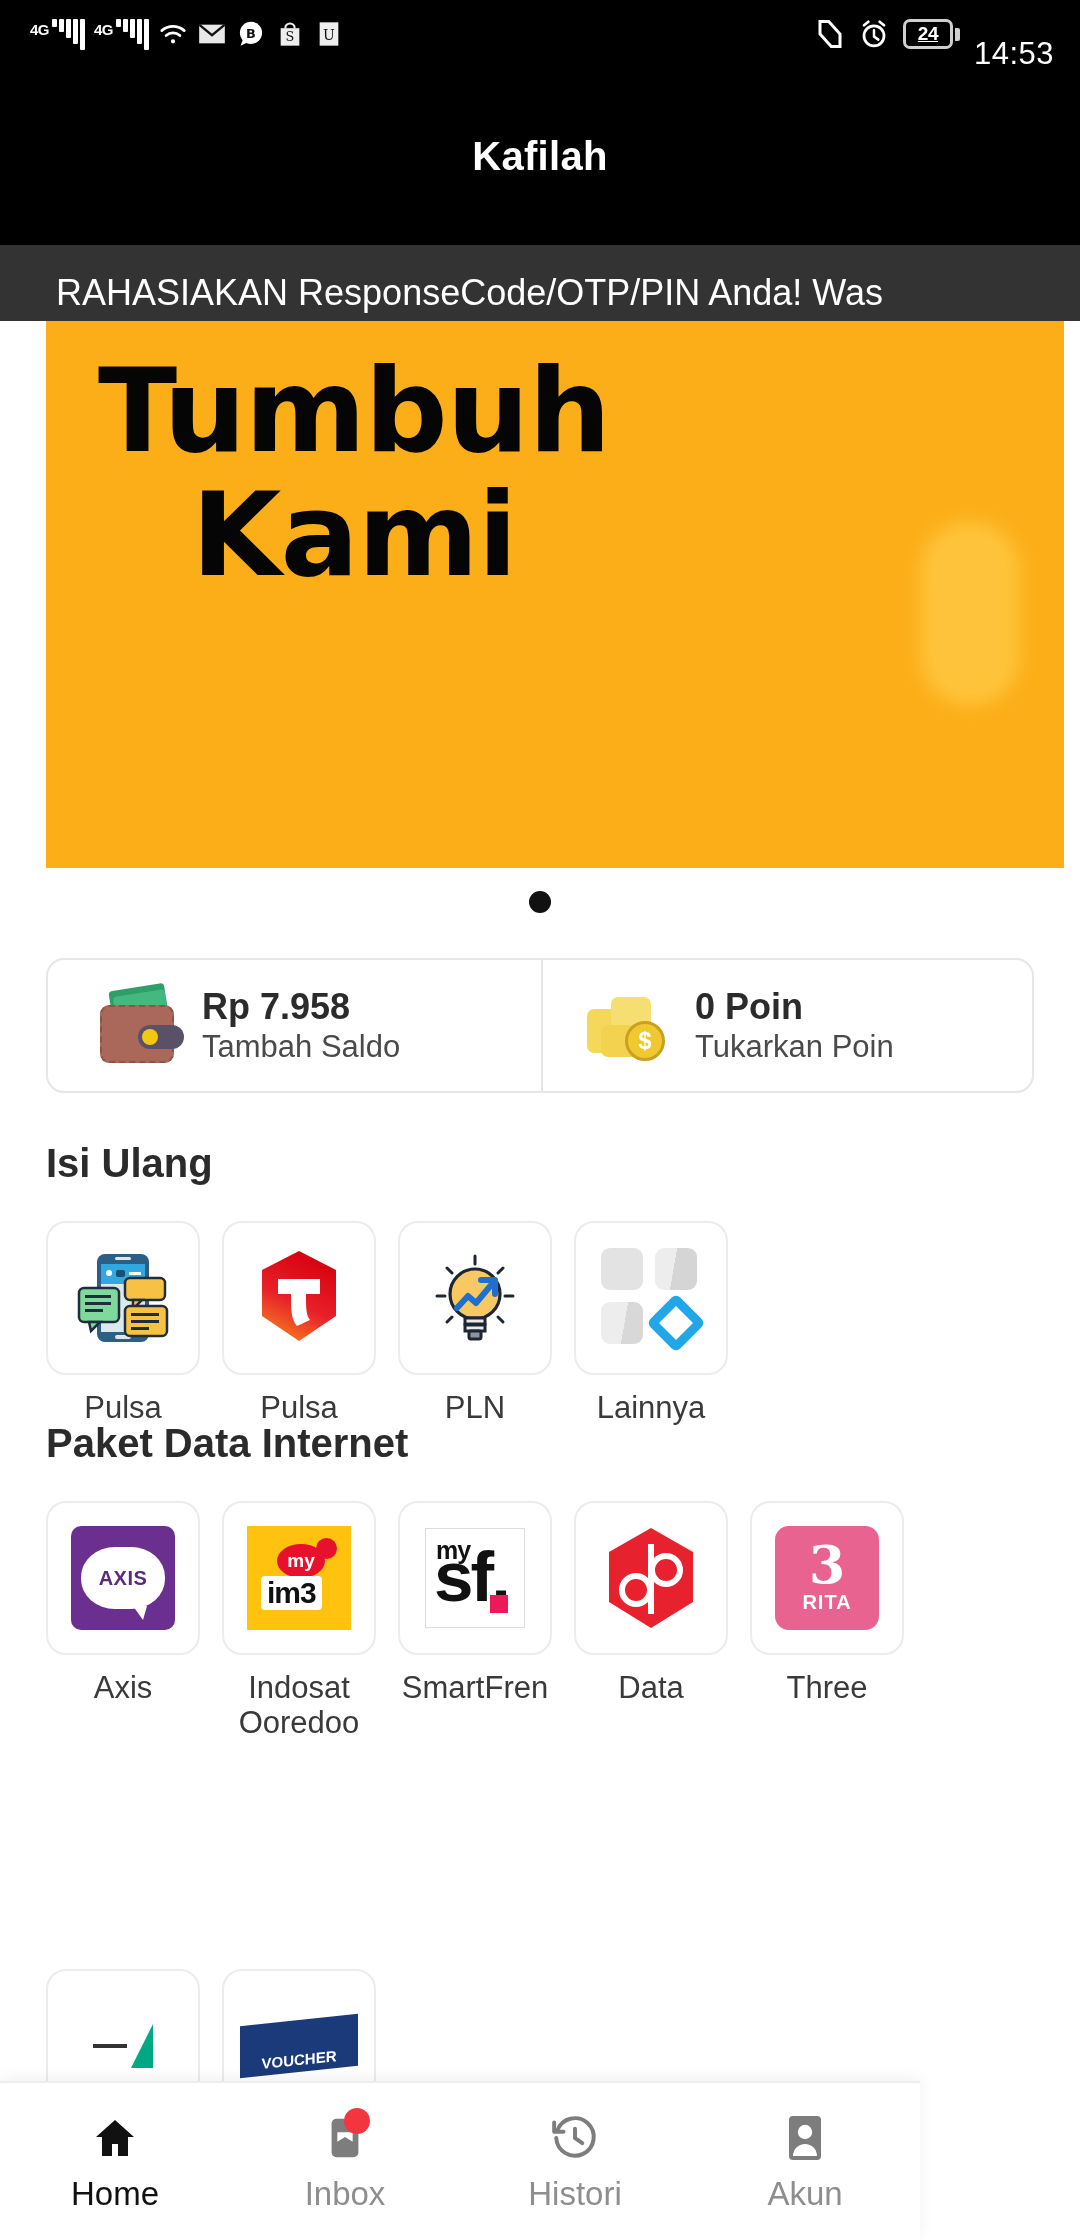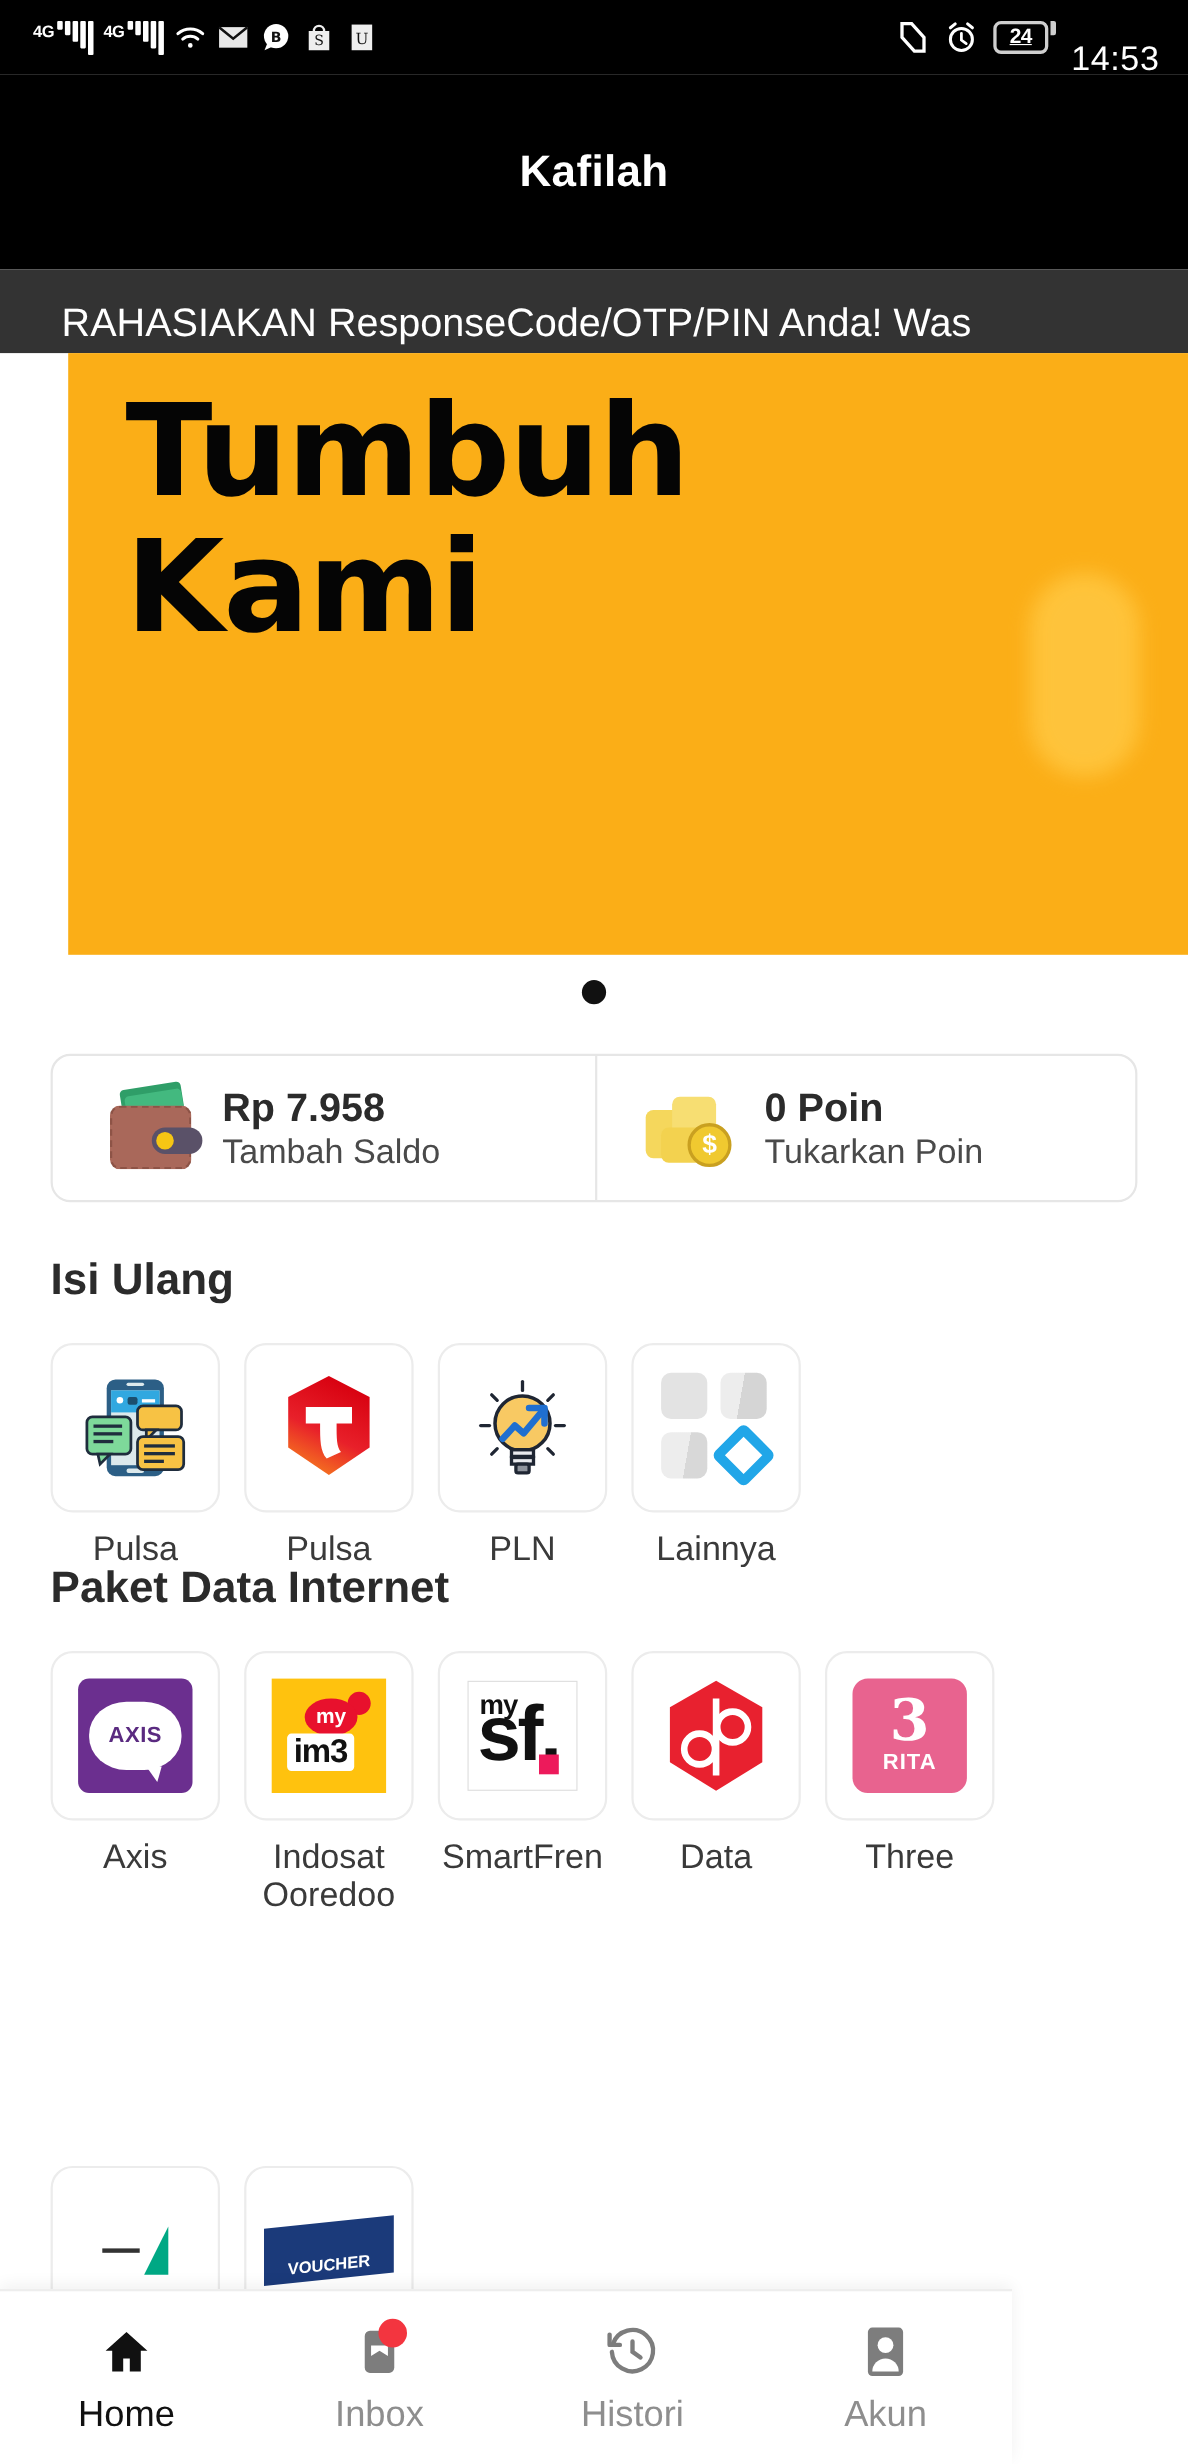--- a/index.html
+++ b/index.html
@@ -21,21 +21,21 @@
   .sb-left { display:flex; align-items:center; gap:9px; }
   .sb-right { display:flex; align-items:center; gap:14px; }
   .sig { display:flex; align-items:flex-start; gap:2px; position:relative; padding-left:22px;}
   .sig .g4 { position:absolute; left:0; top:2px; font-size:15px; font-weight:bold; letter-spacing:-0.5px;}
   .sig i { display:block; width:5px; background:#fff; border-radius:1px;}
   .sig i:nth-child(2){height:8px;} .sig i:nth-child(3){height:13px;}
   .sig i:nth-child(4){height:19px;} .sig i:nth-child(5){height:25px;} .sig i:nth-child(6){height:31px;}
   .icn { width:30px; height:30px; display:inline-flex; align-items:center; justify-content:center; }
   .icn svg { display:block; }
   .battery {
-    display:flex; align-items:flex-start;text-decoration:underline;
+    display:flex; align-items:center;text-decoration:underline;
   }
   .batt-body {
     width:50px; height:30px; border:3px solid #cfcfcf; border-radius:7px;
     display:flex; align-items:center; justify-content:center;
     font-size:19px; font-weight:bold; color:#fff; letter-spacing:-0.5px;
   }
   .batt-tip { width:5px; height:13px; background:#cfcfcf; border-radius:0 2px 2px 0; margin-left:2px;}
   .clock { font-size:31px; font-weight:400; letter-spacing:0.5px;margin-top:40px; }
 
   
@@ -52,22 +52,22 @@
     background:#333333; color:#fff; display:flex; align-items:center;
     overflow:hidden; padding-left:56px;
   }
   .marquee span { font-size:36px; white-space:nowrap; }
 
   
   .content { position:absolute; top:321px; left:0; width:1080px; height:1760px; background:#fff; }
 
   
   .banner {
-    position:absolute; top:0; left:62px; width:1018px; height:547px;
-    background:#FBAE17; overflow:hidden;
+    position:absolute; top:0; left:46px; width:1018px; height:547px;
+    background:#FBAE17; overflow:hidden;text-align:center;
   }
   .banner .blob {
     position:absolute; right:44px; top:200px; width:100px; height:185px;
     border-radius:50px; background:#FFC53D; filter:blur(9px); opacity:.95;
   }
   .banner .btxt {
     position:absolute; left:52px; top:28px;
     font-size:116px; line-height:1.07; font-weight:bold; color:#050505;
     letter-spacing:-1px; font-family:"DejaVu Sans", sans-serif;
   }

